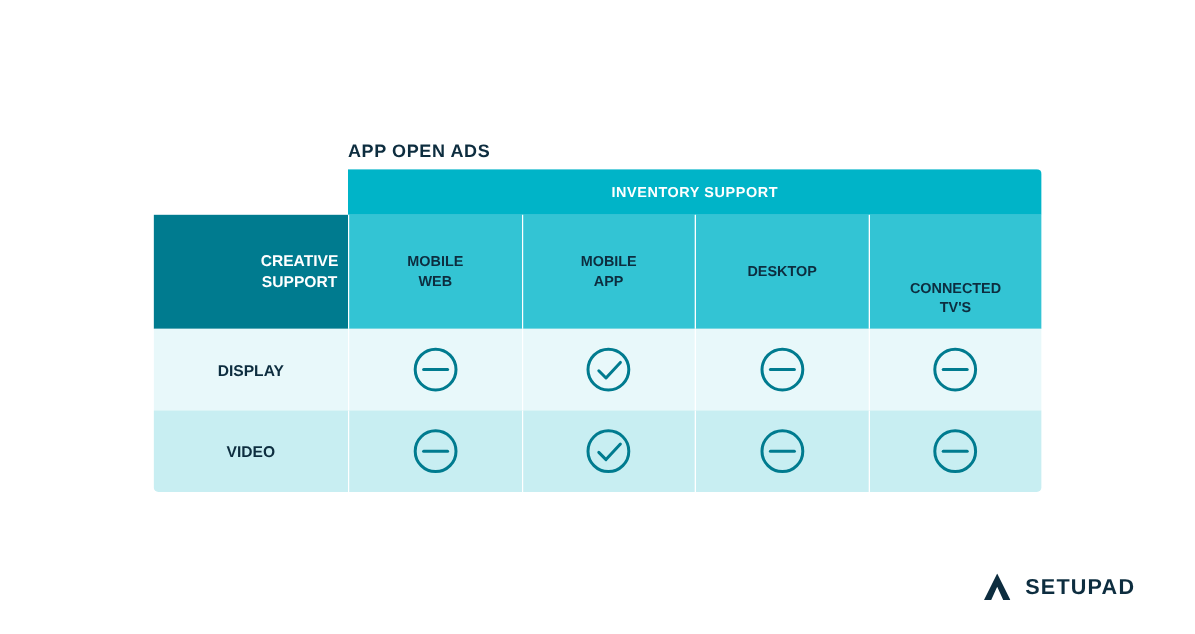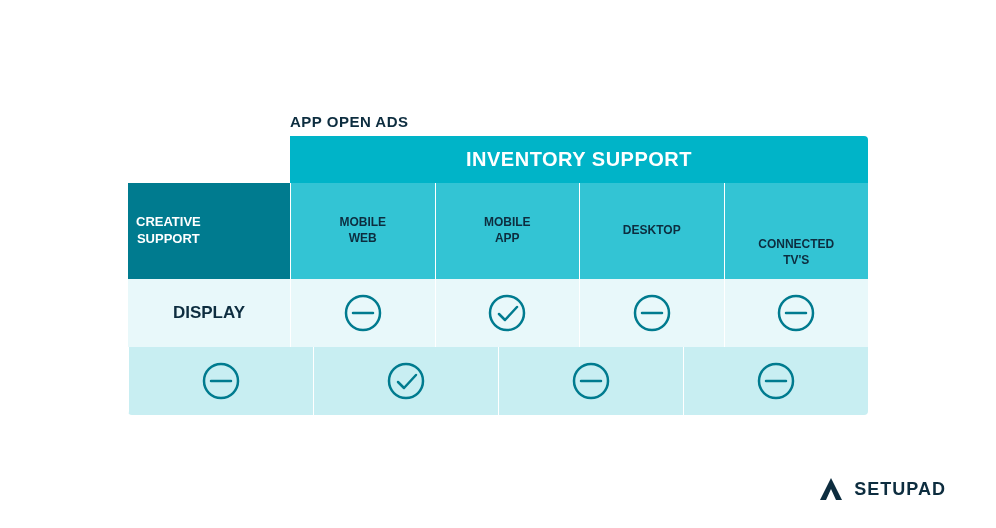--- a/index.html
+++ b/index.html
@@ -58,21 +58,21 @@
     .corner-cell {
       width: 162px;
       min-width: 162px;
       background: transparent;
     }
 
     .inventory-header {
       flex: 1;
       background: #00b4c8;
       color: #ffffff;
-      font-size: 20px;
+      font-size: 12px;
       font-weight: 800;
       text-transform: uppercase;
       text-align: center;
       padding: 12px 10px;
       letter-spacing: 0.5px;
     }
 
     
     .subheader-row {
       display: flex;
@@ -83,21 +83,21 @@
       width: 162px;
       min-width: 162px;
       background: #007b8f;
       color: #ffffff;
       font-size: 13px;
       font-weight: 800;
       text-transform: uppercase;
       text-align: center;
       display: flex;
       align-items: center;
-      justify-content: flex-start;
+      justify-content: flex-end;
       padding: 10px 8px;
       line-height: 1.3;
     }
 
     .col-header {
       flex: 1;
       background: #33c4d4;
       color: #0d2d3f;
       font-size: 12px;
       font-weight: 800;
@@ -121,21 +121,21 @@
       background: #e8f8fa;
     }
 
     .data-row:nth-child(even) .row-label {
       background: #c8eef2;
     }
 
     .row-label {
       width: 162px;
       min-width: 162px;
-      font-size: 17px;
+      font-size: 13px;
       font-weight: 800;
       text-transform: uppercase;
       color: #0d2d3f;
       text-align: right;
       padding: 14px 8px;
       display: flex;
       align-items: center;
       justify-content: center;
     }
 
@@ -251,20 +251,21 @@
         </div>
         <div class="data-cell">
           <svg class="minus-svg" viewBox="0 0 40 40">
             <circle cx="20" cy="20" r="17" fill="none" stroke="#007b8f" stroke-width="2.5"></circle>
             <line x1="10" y1="20" x2="30" y2="20" stroke="#007b8f" stroke-width="2.5" stroke-linecap="round"></line>
           </svg>
         </div>
       </div>
 
       <div class="data-row">
+        <div class="row-label">VIDEO</div>
         <div class="data-cell">
           <svg class="minus-svg" viewBox="0 0 40 40">
             <circle cx="20" cy="20" r="17" fill="none" stroke="#007b8f" stroke-width="2.5"></circle>
             <line x1="10" y1="20" x2="30" y2="20" stroke="#007b8f" stroke-width="2.5" stroke-linecap="round"></line>
           </svg>
         </div>
         <div class="data-cell">
           <svg class="checkmark-svg" viewBox="0 0 40 40">
             <circle cx="20" cy="20" r="17" fill="none" stroke="#007b8f" stroke-width="2.5"></circle>
             <polyline points="12,21 18,27 30,14" fill="none" stroke="#007b8f" stroke-width="2.5" stroke-linecap="round" stroke-linejoin="round"></polyline>

